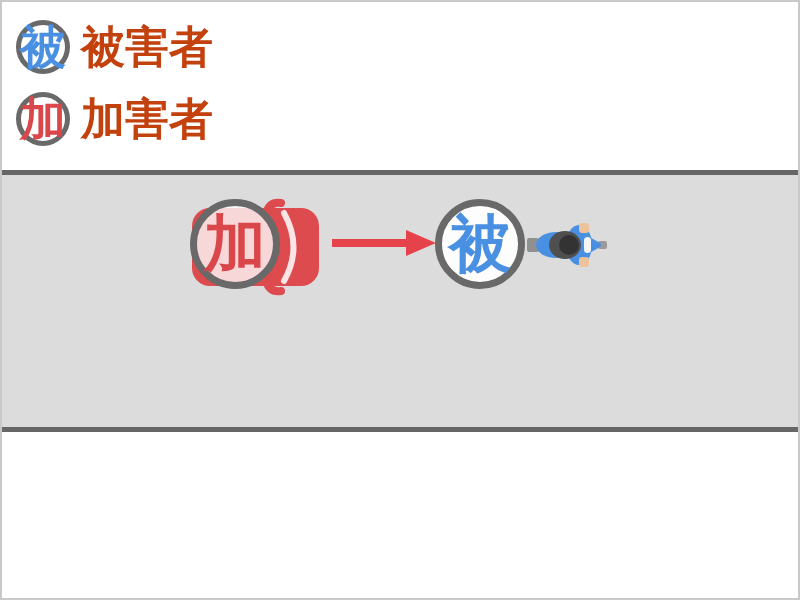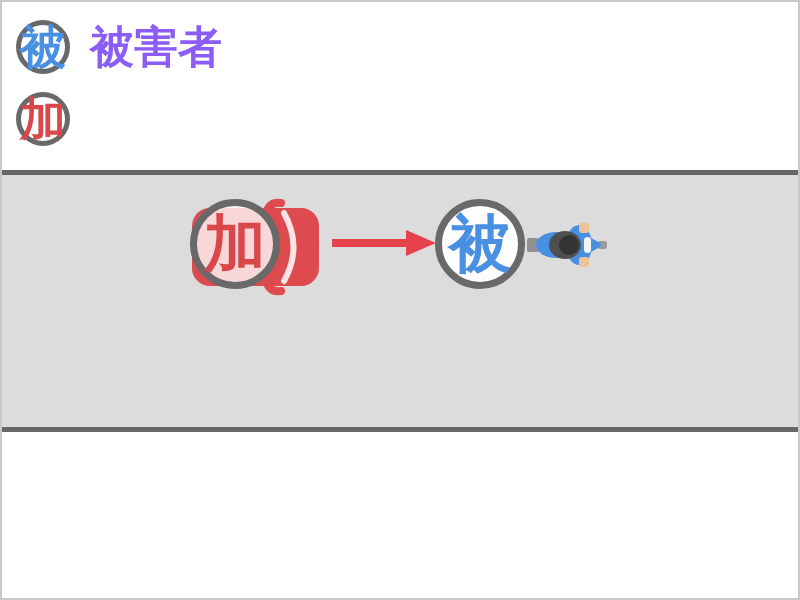--- a/index.html
+++ b/index.html
@@ -14,21 +14,21 @@
   .legend-item.row-0 { left:14px; top:18px; }
   .legend-item.row-1 { left:14px; top:90px; }
   .legend-badge {
     width:54px; height:54px; box-sizing:border-box; flex:0 0 54px;
     border:5px solid #696969; border-radius:50%; background:#ffffff;
     display:flex; align-items:center; justify-content:center;
     font-size:46px; font-weight:bold; line-height:1; overflow:visible;
   }
   .legend-badge.blue { color:#4a90e2; }
   .legend-badge.red  { color:#d9474b; }
-  .legend-label { margin-left:20px; font-size:44px; font-weight:bold; color:#8b5cf6; white-space:nowrap; }
+  .legend-label { margin-left:11px; font-size:44px; font-weight:bold; color:#c2410c; white-space:nowrap; }
 
   
   .road {
     position:absolute; left:0; top:168px; width:800px; height:262px; box-sizing:border-box;
     background:#dcdcdc; border-top:5px solid #666666; border-bottom:5px solid #666666;
   }
 
   
   .car-icon  { position:absolute; left:185px; top:195px; width:140px; height:100px; z-index:1; }
   .bike-icon { position:absolute; left:524px; top:217px; width:82px;  height:52px;  z-index:2; }
@@ -52,20 +52,21 @@
     <div class="legend-badge blue">
       <span>被</span>
     </div>
     <div class="legend-label">被害者</div>
   </div>
 
   <div class="legend-item row-1">
     <div class="legend-badge red">
       <span>加</span>
     </div>
+    <div class="legend-label">加害者</div>
   </div>
 
   <div class="road"></div>
 
   <svg class="car-icon" viewBox="0 0 140 100" xmlns="http://www.w3.org/2000/svg">
     <path d="M 79 16 Q 83 4 94 6" fill="none" stroke-width="8" stroke-linecap="round" stroke="#dd4b4f"></path>
     <path d="M 79 84 Q 83 96 94 94" fill="none" stroke-width="8" stroke-linecap="round" stroke="#dd4b4f"></path>
     <rect x="5" y="11" width="127" height="78" rx="18" fill="#dd4b4f"></rect>
     <path d="M 97 16 Q 116 50 97 84" fill="none" stroke="#ffffff" stroke-width="6" stroke-linecap="round" opacity="0.85"></path>
   </svg>

